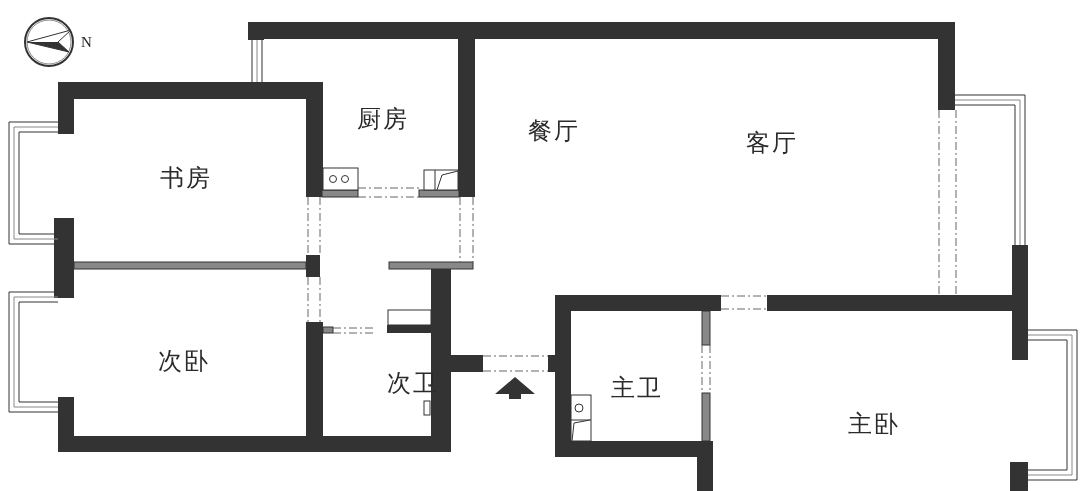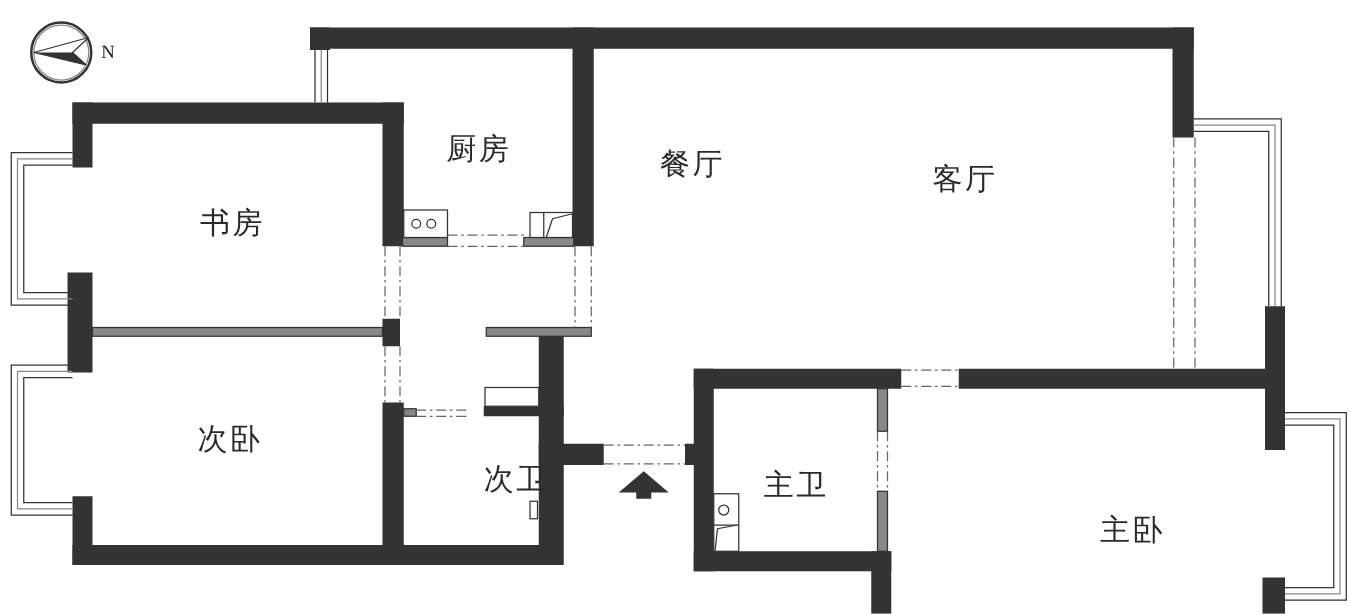--- a/index.html
+++ b/index.html
@@ -124,16 +124,16 @@
 
   <polygon points="515,377 535,394 521,394 521,399 509,399 509,394 495,394" fill="#333"></polygon>
 </svg>
 
 <span class="compass-n">N</span>
 
 <div class="label" style="left:160px;top:162px;">书房</div>
 <div class="label" style="left:357px;top:103px;">厨房</div>
 <div class="label" style="left:528px;top:115px;">餐厅</div>
 <div class="label" style="left:746px;top:127px;">客厅</div>
-<div class="label" style="left:158px;top:335px;">次卧</div>
+<div class="label" style="left:158px;top:345px;">次卧</div>
 <div class="label" style="left:343px;top:367px;margin-left:44px;">次卫</div>
 <div class="label" style="left:611px;top:372px;">主卫</div>
-<div class="label" style="left:848px;top:408px;margin-left:32px;">主卧</div>
+<div class="label" style="left:848px;top:408px;">主卧</div>
 
 </body></html>

